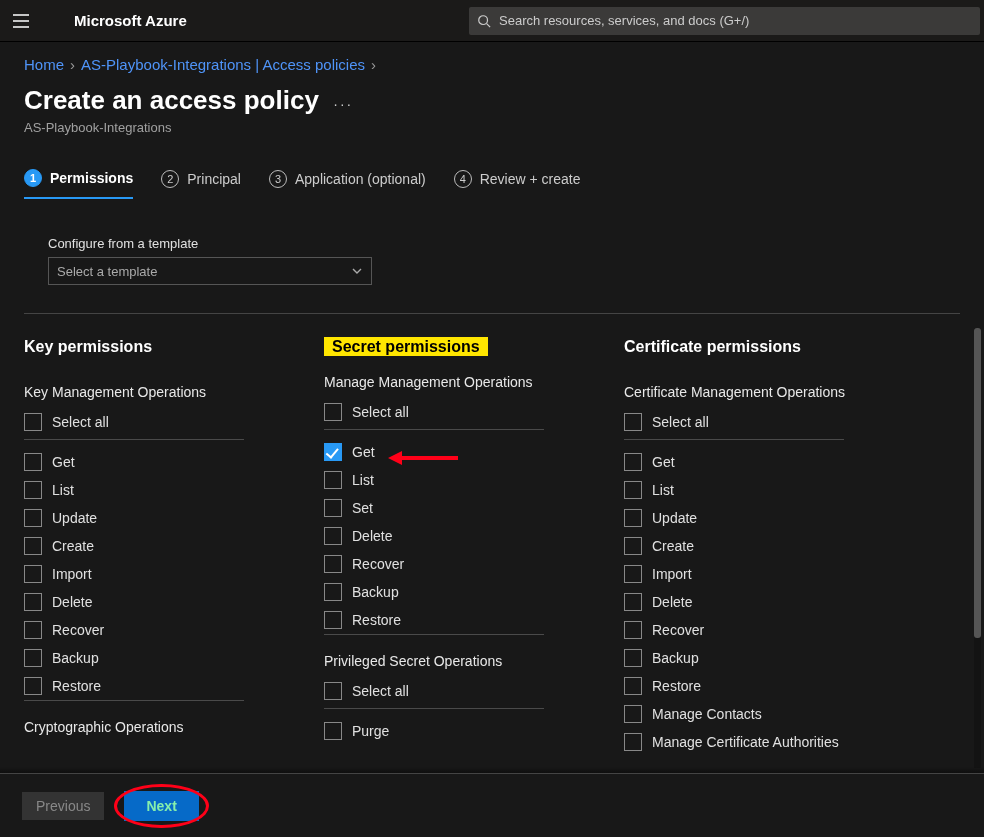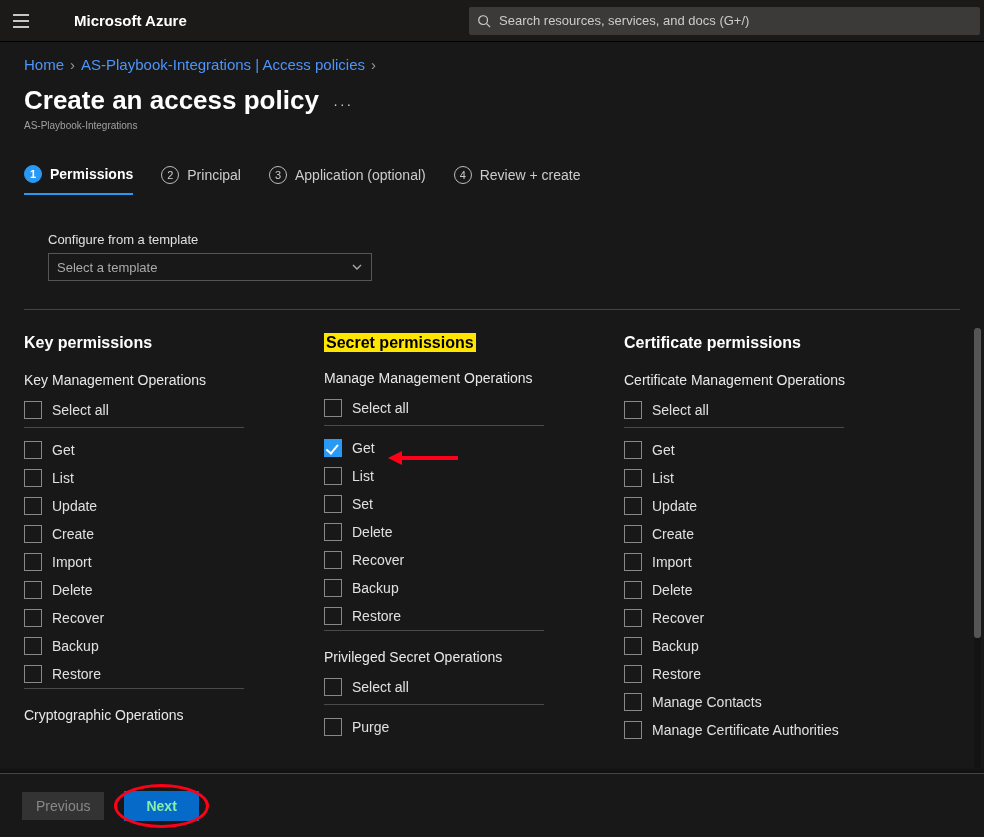--- a/index.html
+++ b/index.html
@@ -56,21 +56,21 @@
       font-size: 15px;
       gap: 6px;
     }
     .breadcrumbs .link { color: #4f94f8; cursor: pointer; }
     .breadcrumbs .chev { color: #999; }
 
     
     .title-area { padding: 6px 24px 8px; }
     .page-title { font-size: 26px; font-weight: 600; color: #fff; display:inline-block; }
     .title-dots { display:inline-block; color:#ccc; margin-left:10px; font-size:14px; letter-spacing:2px; cursor:pointer; }
-    .subtitle { font-size: 10px; color: #a0a0a0; margin-top: 4px; }
+    .subtitle { font-size: 13px; color: #a0a0a0; margin-top: 4px; }
 
     
     .steps {
       display: flex;
       gap: 28px;
       padding: 26px 24px 0;
       border-bottom: 1px solid transparent;
     }
     .step {
       display: flex;
@@ -104,23 +104,23 @@
     }
     .select-box svg { width:12px; height:12px; stroke:#aaa; fill:none;}
 
     hr.hard { border:0; border-top:1px solid #444; margin: 28px 0 0; }
     .content-area { padding: 0 24px; }
 
     
     .cols { display: flex; gap: 0; margin-top: 24px; }
     .col { width: 300px; }
     .col-title {
-      font-size: 16px; font-weight:600; color:#fff; margin-bottom: 20px;
-    }
-    .col-title.highlight { background: #ffe600; color:#000; display:inline; padding: 1px 2px; }
+      font-size: 16px; font-weight:600; color:#fff; margin-bottom: 28px;
+    }
+    .col-title.highlight { background: #ffe600; color:#000; display:inline; padding: 1px 8px; }
 
     .subhead { font-size: 14px; color:#e8e8e8; margin: 18px 0 8px; }
     .select-all-row, .opt-row {
       display: flex; align-items: center; gap: 10px;
       padding: 5px 0; font-size:14px; color:#e0e0e0;
       cursor: pointer;
     }
     .select-all-row { padding-bottom:8px; }
     .thinline { border:0; border-top:1px solid #4a4a4a; width: 220px; margin-bottom: 8px;}
 

